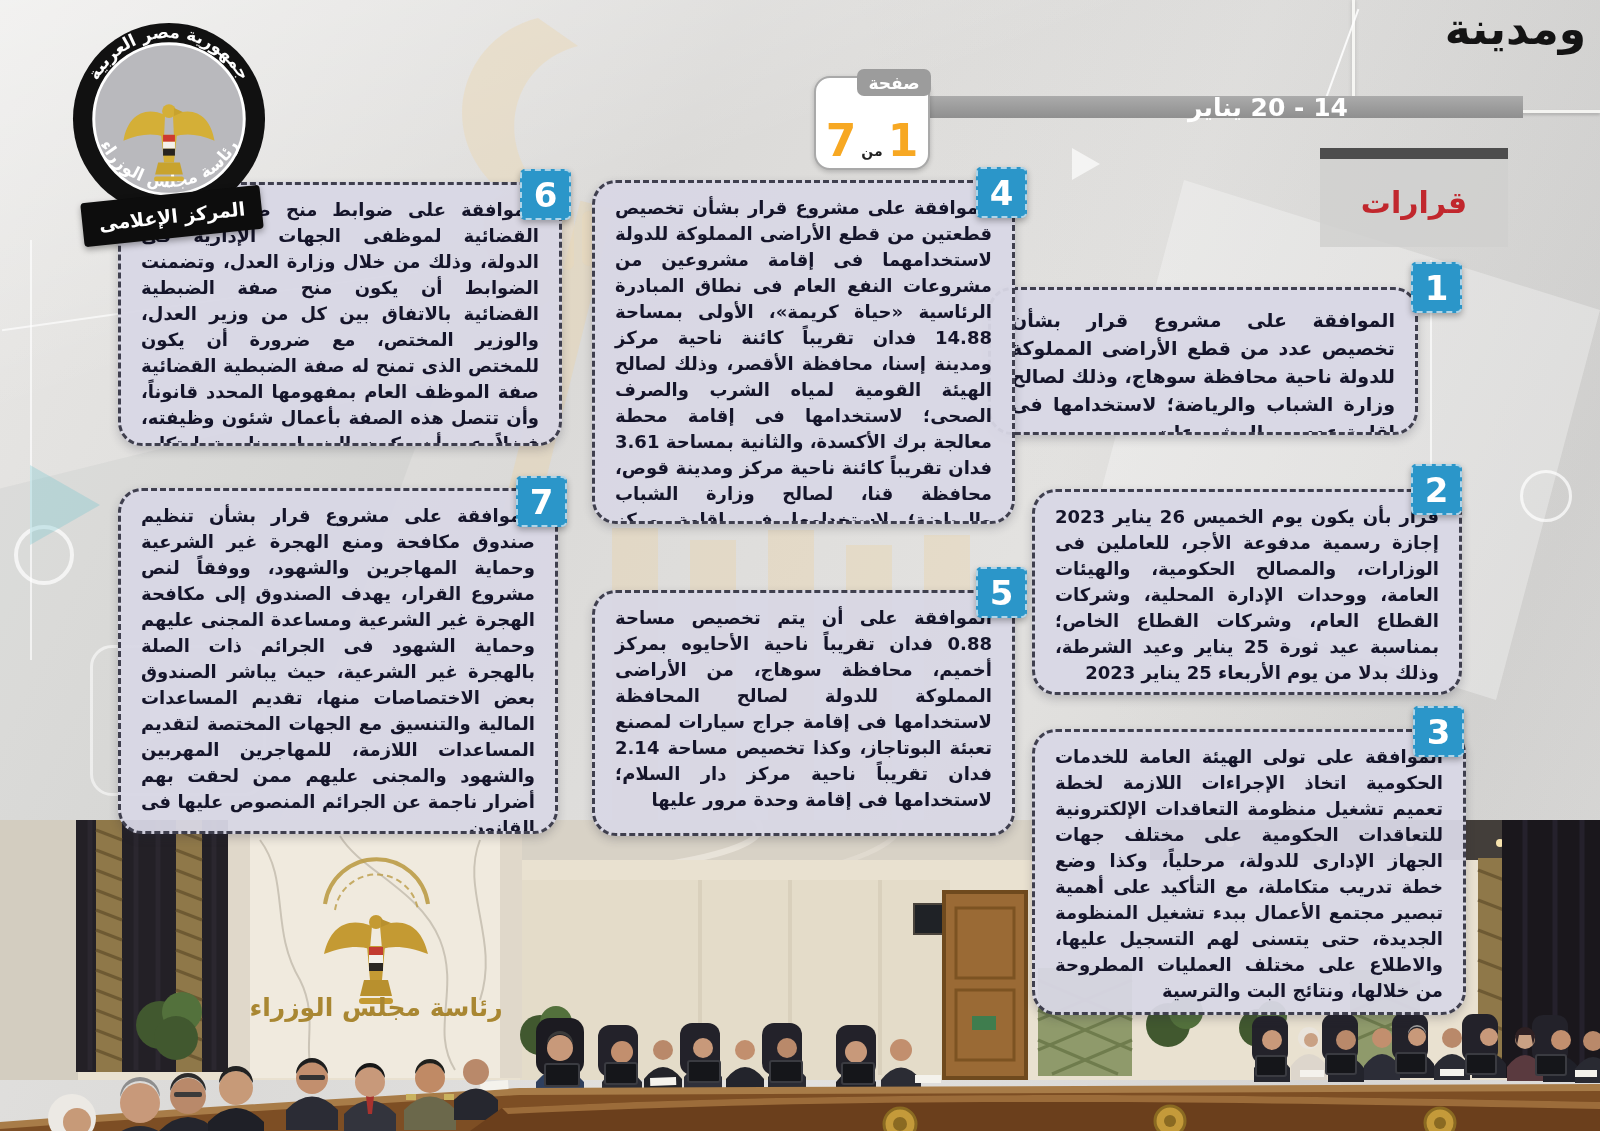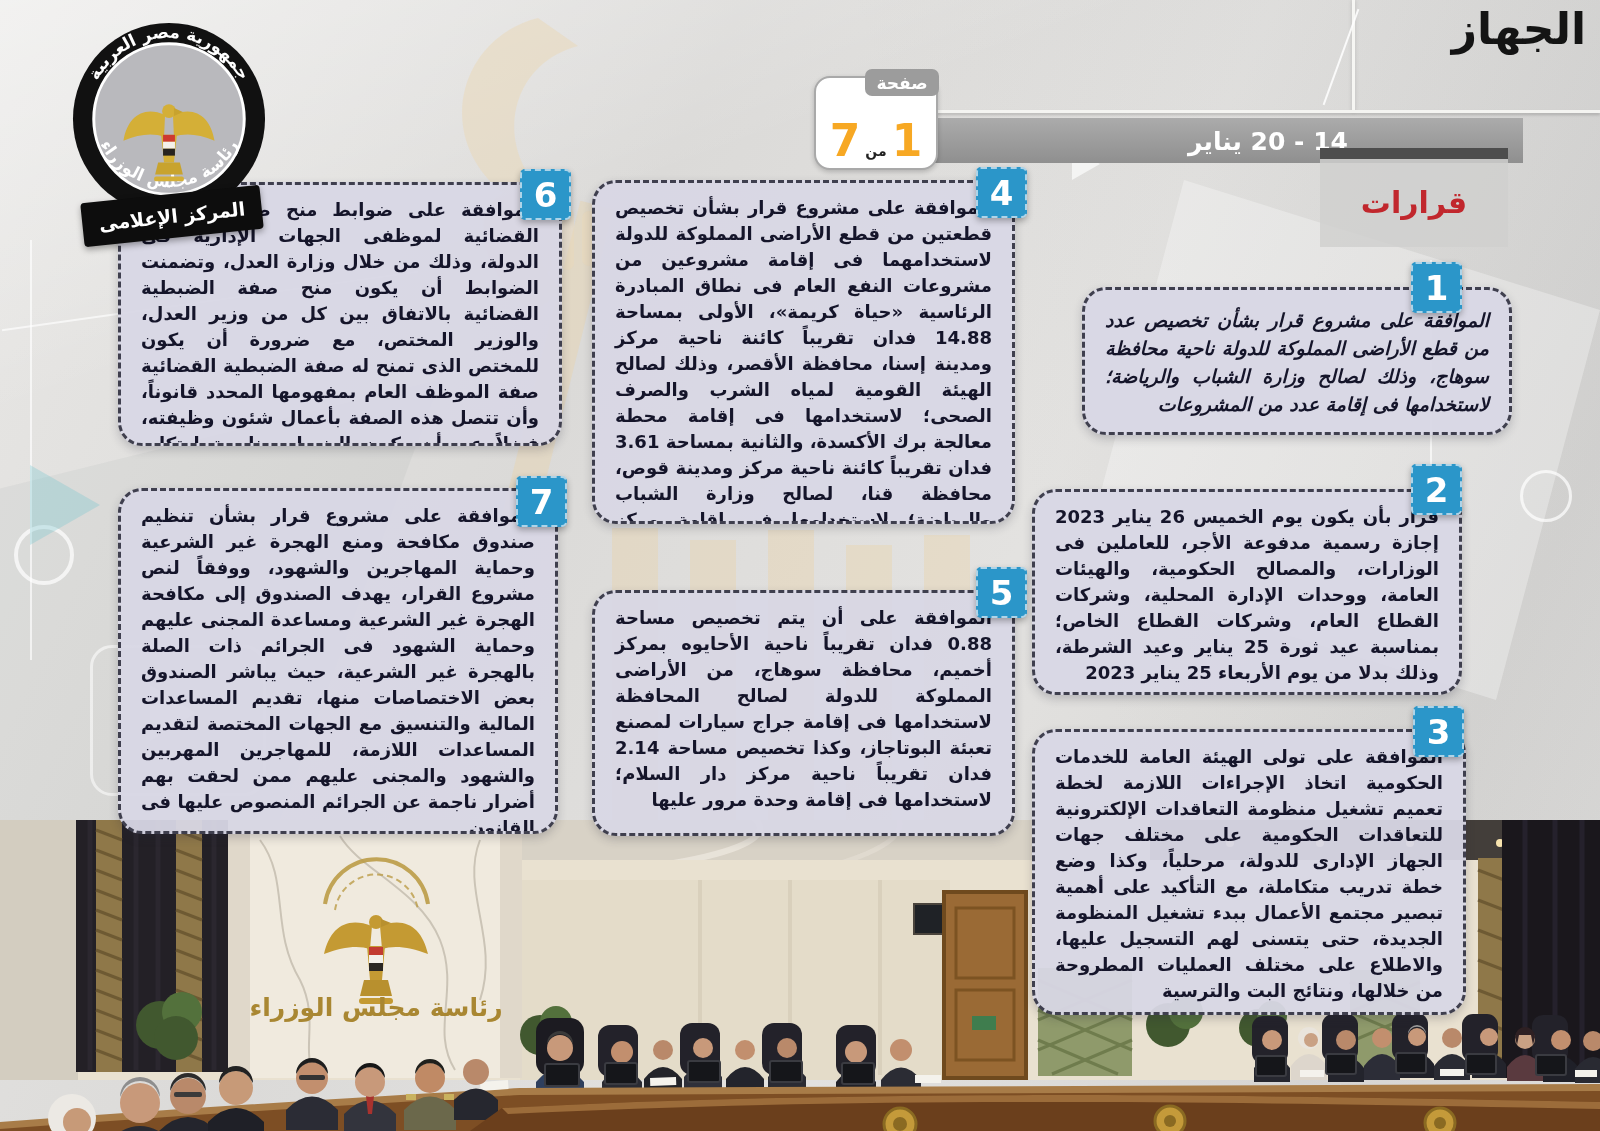--- a/index.html
+++ b/index.html
@@ -22,31 +22,31 @@
   .tanbar{position:absolute;background:rgba(233,210,166,.38);}
   .tealpoly{position:absolute;background:rgba(110,195,205,.30);clip-path:polygon(0 0,100% 50%,0 100%);}
   
   .title-small{position:absolute;left:1358px;top:2px;width:228px;text-align:right;
      font-weight:800;font-size:44px;line-height:53px;color:#141414;letter-spacing:-1px;}
   .title-big{position:absolute;left:838px;top:6px;width:508px;text-align:right;
      font-weight:800;font-size:66px;line-height:96px;color:#121212;letter-spacing:-2px;}
   .vsep{position:absolute;left:1352px;top:0;width:3px;height:112px;background:#f6f6f3;box-shadow:0 0 4px rgba(0,0,0,.15);}
   .dsep{position:absolute;left:1340px;top:6px;width:2px;height:102px;background:rgba(255,255,255,.85);transform:rotate(20deg);}
   .hline{position:absolute;left:928px;top:110px;width:672px;height:3px;background:#f4f4f1;box-shadow:0 2px 3px rgba(0,0,0,.18);}
-  .datebar{position:absolute;left:930px;top:118px;width:593px;height:45px;
+  .datebar{position:absolute;left:930px;top:96px;width:593px;height:22px;
      background:linear-gradient(180deg,#ababab,#8f8f8f);}
   .datebar span{position:absolute;left:57%;top:50%;transform:translate(-50%,-50%);
      color:#fff;font-weight:800;font-size:25px;white-space:nowrap;}
   .sec-bar{position:absolute;left:1320px;top:148px;width:188px;height:11px;background:#4d4d4d;}
   .sec-box{position:absolute;left:1320px;top:159px;width:188px;height:88px;
      background:rgba(208,208,206,.82);display:flex;flex-direction:column;justify-content:center;align-items:center;}
   .sec-box div{color:#c1272d;font-weight:800;font-size:30px;line-height:38px;white-space:nowrap;}
   
   .pagebadge{position:absolute;left:814px;top:76px;width:112px;height:90px;background:#fff;
-     border:2px solid #a9a9a9;border-radius:16px;box-shadow:0 2px 5px rgba(0,0,0,.2);padding-left:8px;}
+     border:2px solid #a9a9a9;border-radius:16px;box-shadow:0 2px 5px rgba(0,0,0,.2);}
   .pagebadge .tab{position:absolute;right:-3px;top:-9px;width:74px;height:27px;background:#9c9c9c;
      border-radius:7px;color:#fff;font-weight:800;font-size:17px;display:flex;align-items:center;justify-content:center;}
   .pagebadge .nums{position:absolute;bottom:4px;left:0;right:0;display:flex;align-items:flex-end;justify-content:center;gap:5px;}
   .pagebadge .big{color:#f7a823;font-weight:800;font-size:44px;line-height:46px;}
   .pagebadge .of{color:#222;font-weight:700;font-size:14px;line-height:26px;}
   
   .logo{position:absolute;left:70px;top:20px;width:198px;height:198px;z-index:9;}
   .ribbon{position:absolute;left:82px;top:194px;width:180px;height:44px;background:#0d0d0d;z-index:9;
      transform:rotate(-6deg);border-radius:4px;display:flex;align-items:center;justify-content:center;
      color:#fff;font-weight:800;font-size:19px;box-shadow:0 3px 6px rgba(0,0,0,.35);}
@@ -367,21 +367,21 @@
     <g>
       <circle cx="900" cy="304" r="16" fill="#c49a3a" stroke="#8a6a22" stroke-width="3"></circle>
         <circle cx="900" cy="304" r="7" fill="#8a6a22"></circle>
       <circle cx="1170" cy="301" r="15" fill="#c49a3a" stroke="#8a6a22" stroke-width="3"></circle>
         <circle cx="1170" cy="301" r="6" fill="#8a6a22"></circle>
       <circle cx="1440" cy="303" r="15" fill="#c49a3a" stroke="#8a6a22" stroke-width="3"></circle>
         <circle cx="1440" cy="303" r="6" fill="#8a6a22"></circle>
     </g>
   </svg>
 
-  <div class="dbox b1" style="left:1082px;top:287px;width:424px;height:142px;font-style:italic;">
+  <div class="dbox b1" style="left:988px;top:287px;width:424px;height:142px;">
     <p>الموافقة على مشروع قرار بشأن تخصيص عدد من قطع الأراضى المملوكة للدولة ناحية محافظة سوهاج، وذلك لصالح وزارة الشباب والرياضة؛ لاستخدامها فى إقامة عدد من المشروعات</p>
     </div>
   <div class="dbox" style="left:1032px;top:489px;width:424px;height:200px;">
     <p>قرار بأن يكون يوم الخميس 26 يناير 2023 إجازة رسمية مدفوعة الأجر، للعاملين فى الوزارات، والمصالح الحكومية، والهيئات العامة، ووحدات الإدارة المحلية، وشركات القطاع العام، وشركات القطاع الخاص؛ بمناسبة عيد ثورة 25 يناير وعيد الشرطة، وذلك بدلا من يوم الأربعاء 25 يناير 2023</p>
     </div>
   <div class="dbox" style="left:1032px;top:729px;width:428px;height:280px;">
     <p>الموافقة على تولى الهيئة العامة للخدمات الحكومية اتخاذ الإجراءات اللازمة لخطة تعميم تشغيل منظومة التعاقدات الإلكترونية للتعاقدات الحكومية على مختلف جهات الجهاز الإدارى للدولة، مرحلياً، وكذا وضع خطة تدريب متكاملة، مع التأكيد على أهمية تبصير مجتمع الأعمال ببدء تشغيل المنظومة الجديدة، حتى يتسنى لهم التسجيل عليها، والاطلاع على مختلف العمليات المطروحة من خلالها، ونتائج البت والترسية</p>
     </div>
   <div class="dbox" style="left:592px;top:180px;width:417px;height:338px;">
     <p>الموافقة على مشروع قرار بشأن تخصيص قطعتين من قطع الأراضى المملوكة للدولة لاستخدامهما فى إقامة مشروعين من مشروعات النفع العام فى نطاق المبادرة الرئاسية «حياة كريمة»، الأولى بمساحة 14.88 فدان تقريباً كائنة ناحية مركز ومدينة إسنا، محافظة الأقصر، وذلك لصالح الهيئة القومية لمياه الشرب والصرف الصحى؛ لاستخدامها فى إقامة محطة معالجة برك الأكسدة، والثانية بمساحة 3.61 فدان تقريباً كائنة ناحية مركز ومدينة قوص، محافظة قنا، لصالح وزارة الشباب والرياضة؛ لاستخدامها فى إقامة مركز شباب</p>
@@ -401,21 +401,21 @@
   <div class="nbadge" style="left:1413px;top:706px;">3</div>
   <div class="nbadge" style="left:976px;top:167px;">4</div>
   <div class="nbadge" style="left:976px;top:567px;">5</div>
   <div class="nbadge" style="left:520px;top:169px;">6</div>
   <div class="nbadge" style="left:516px;top:476px;">7</div>
 
   <div class="vsep"></div>
   <div class="dsep"></div>
   <div class="hline"></div>
   <div class="title-small">
-    <div>الجهاز</div>
+    <div>ومدينة</div>
   </div>
   <div class="datebar">
     <span>14 - 20 يناير</span>
   </div>
   <div class="sec-bar"></div>
   <div class="sec-box">
     <div>قرارات</div>
   </div>
   <div class="pagebadge">
     <div class="tab">صفحة</div>

